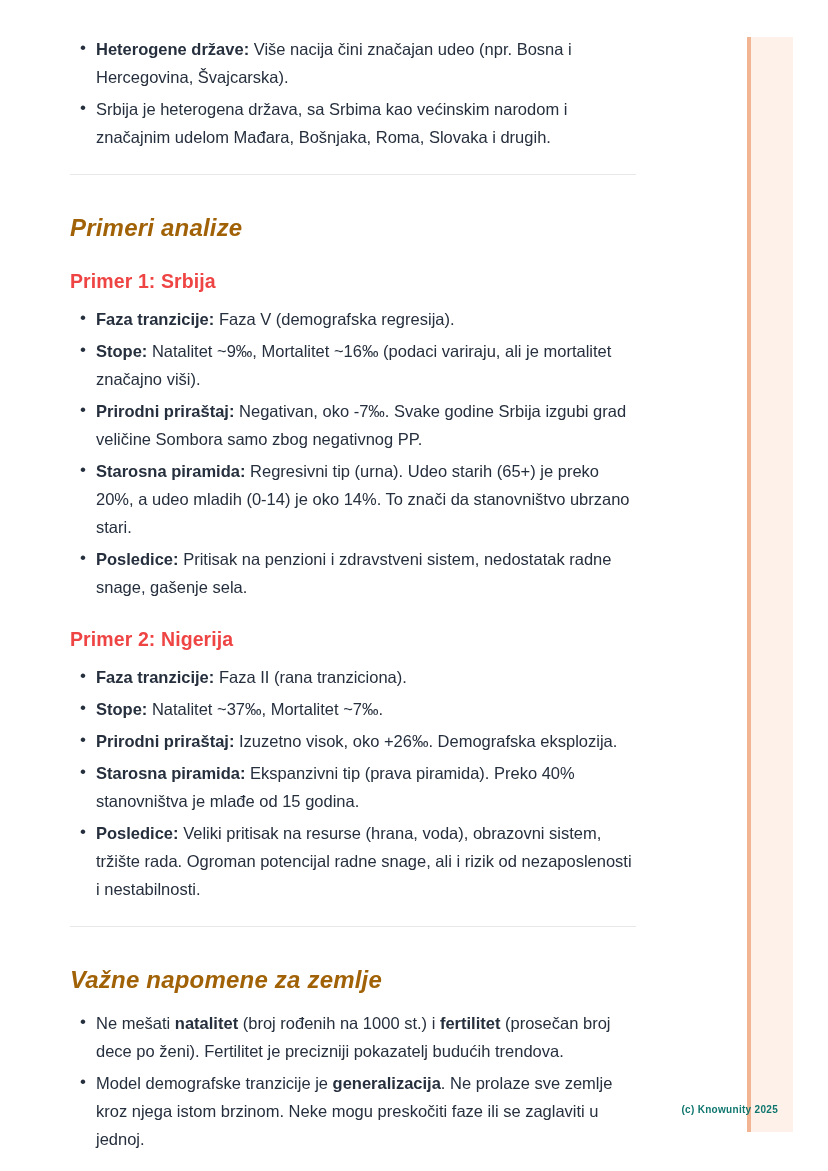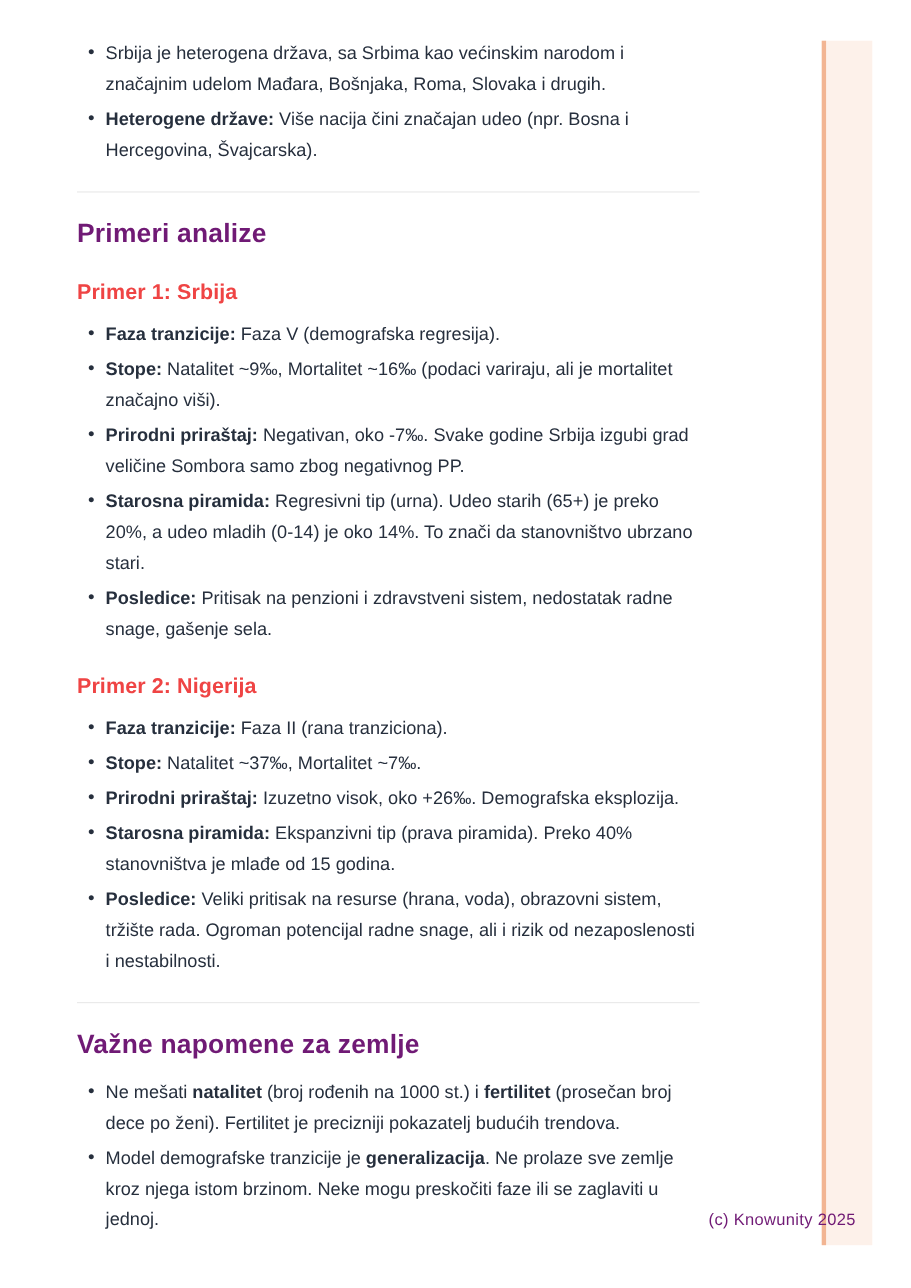--- a/index.html
+++ b/index.html
@@ -10,39 +10,39 @@
   .content{
     position:absolute;left:70px;top:30px;width:566px;
     color:#262f3d;font-size:16.5px;line-height:28px;
   }
   .blist{list-style:none;margin:14px 0 0;padding:0 0 0 26px;}
   .blist.first{margin-top:5px;}
   .blist li{position:relative;margin-bottom:4px;}
   .blist li::before{content:"\2022";position:absolute;left:-16px;top:-1px;font-size:17px;color:#262f3d;}
   .blist b{font-weight:bold;}
   hr.divider{border:none;border-top:1px solid #e8e8e8;margin:23px 0 0;}
-  h2.sec{font-weight:bold;font-size:24px;line-height:30px;color:#701a75;margin:23px 0 0;letter-spacing:0.2px;}
+  h2.sec{font-weight:bold;font-size:24px;line-height:30px;color:#a16207;margin:38px 0 0;letter-spacing:0.2px;font-style:italic;}
   h3.sub{font-weight:bold;font-size:19.5px;line-height:20px;color:#ef4444;margin:28px 0 0;letter-spacing:0.1px;}
   .stripe-fill{position:absolute;left:751px;top:37px;width:42px;height:1095px;background:#fdf1ea;z-index:1;}
   .stripe-line{position:absolute;left:747px;top:37px;width:4px;height:1095px;background:#f2b593;z-index:1;}
-  .footer{position:absolute;top:1102px;right:50px;font-size:15px;line-height:16px;color:#701a75;z-index:3;letter-spacing:0.3px;}
+  .footer{position:absolute;top:1102px;right:50px;font-size:10px;line-height:16px;color:#0f766e;z-index:3;letter-spacing:0.3px;font-weight:bold;}
 </style>
 </head>
 <body>
 
 <div class="page">
 
   <div class="stripe-fill"></div>
   <div class="stripe-line"></div>
 
   <div class="content">
 
     <ul class="blist first">
+      <li><b>Heterogene države:</b><span> Više nacija čini značajan udeo (npr. Bosna i Hercegovina, Švajcarska).</span></li>
       <li><b></b><span>Srbija je heterogena država, sa Srbima kao većinskim narodom i značajnim udelom Mađara, Bošnjaka, Roma, Slovaka i drugih.</span></li>
-      <li><b>Heterogene države:</b><span> Više nacija čini značajan udeo (npr. Bosna i Hercegovina, Švajcarska).</span></li>
     </ul>
 
     <hr class="divider">
 
     <h2 class="sec">Primeri analize</h2>
 
     <h3 class="sub">Primer 1: Srbija</h3>
 
     <ul class="blist">
       <li><b>Faza tranzicije:</b><span> Faza V (demografska regresija).</span></li>

